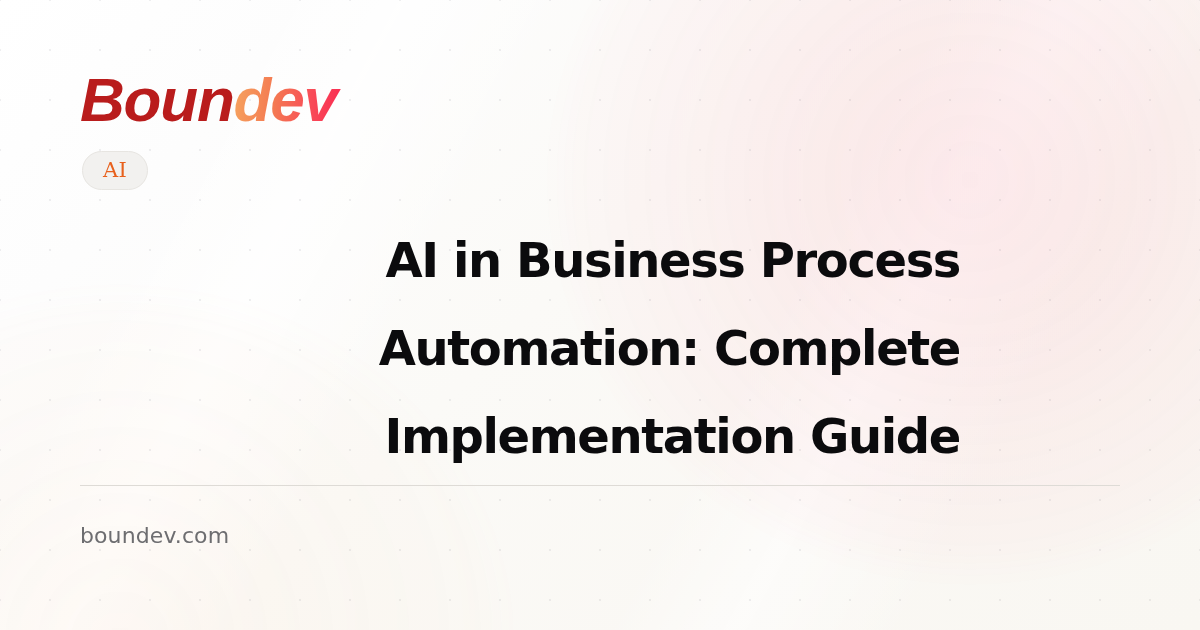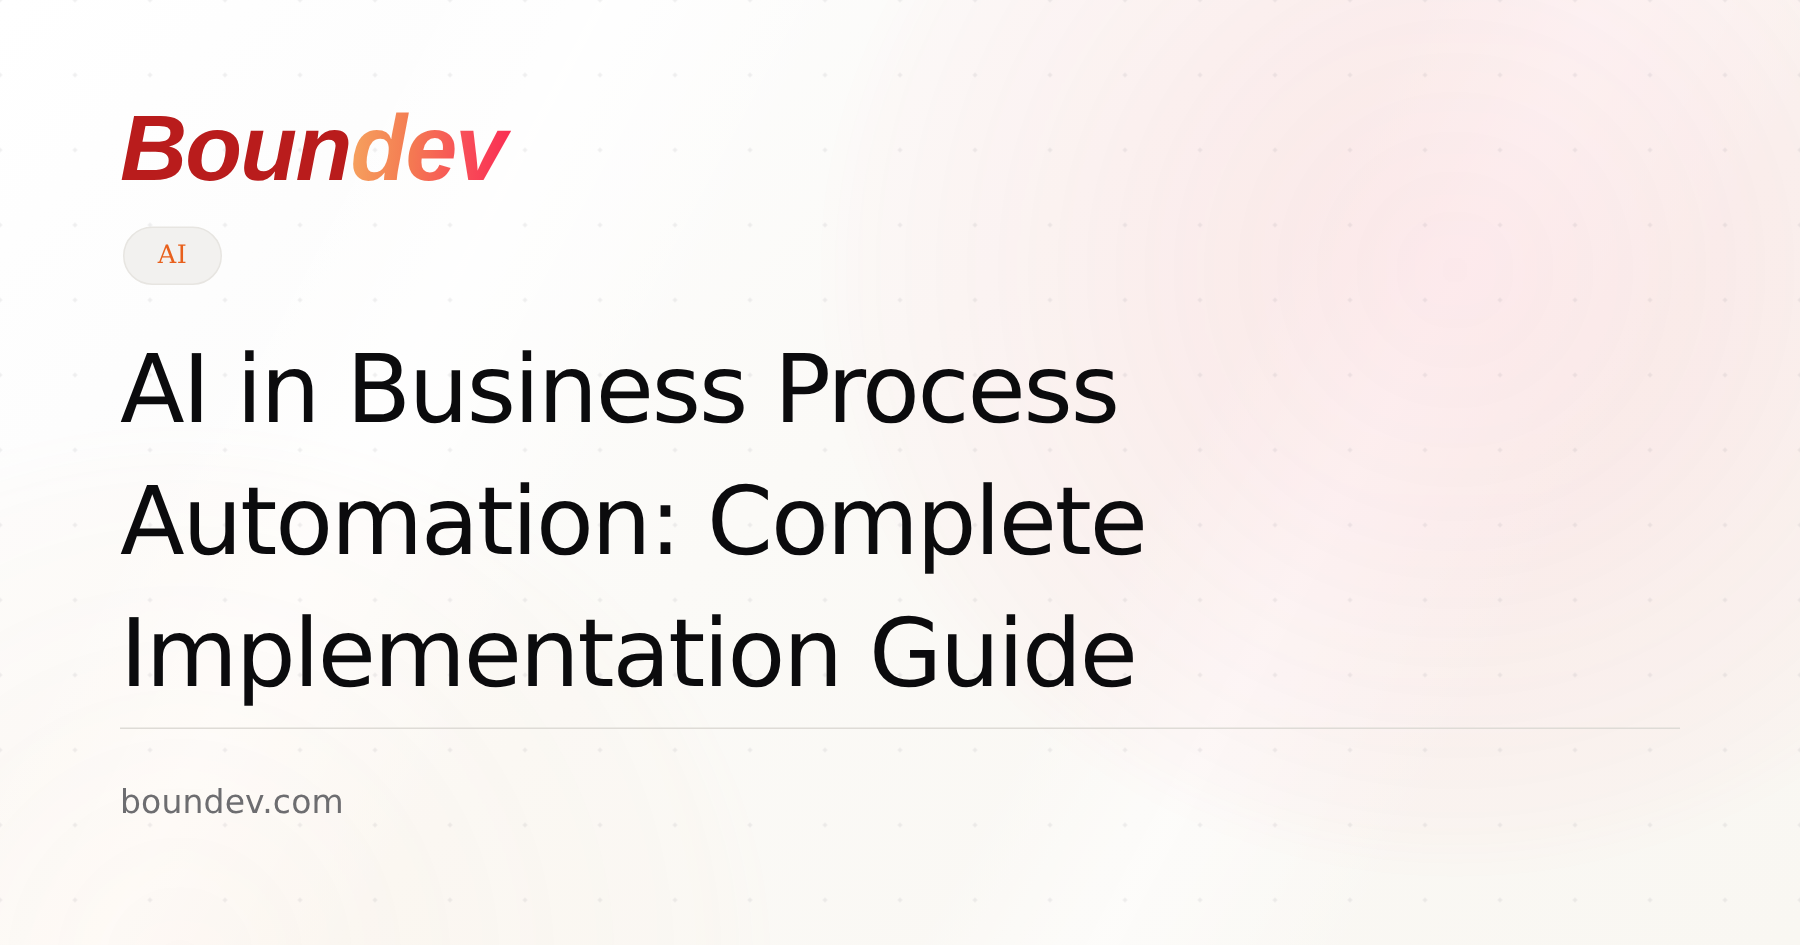--- a/index.html
+++ b/index.html
@@ -136,39 +136,40 @@
     box-sizing: border-box;
     border-radius: 20px;
     background: #f2f1ef;
     border: 1px solid #e7e5e1;
     display: flex;
     align-items: center;
     justify-content: center;
   }
   .badge-label {
     font-family: "DejaVu Serif", "Liberation Serif", serif;
-    font-size: 17px;
+    font-size: 21px;
     line-height: 1;
     color: #e8601c;
     letter-spacing: .3px;
   }
 
   
   .headline {
     position: absolute;
     left: 0;
     top: 216px;
     width: 880px;
     margin: 0;
     font-family: "DejaVu Sans", "Liberation Sans", sans-serif;
-    font-size: 63px;
+    font-size: 48px;
     line-height: 88px;
-    font-weight: 400;
+    font-weight: 700;
     letter-spacing: -1.4px;
     color: #0b0b0d;
+    text-align: right;
   }
 
   
   .divider {
     position: absolute;
     left: 0;
     top: 485px;
     width: 1040px;
     height: 1px;
     background: #dedbd6;

